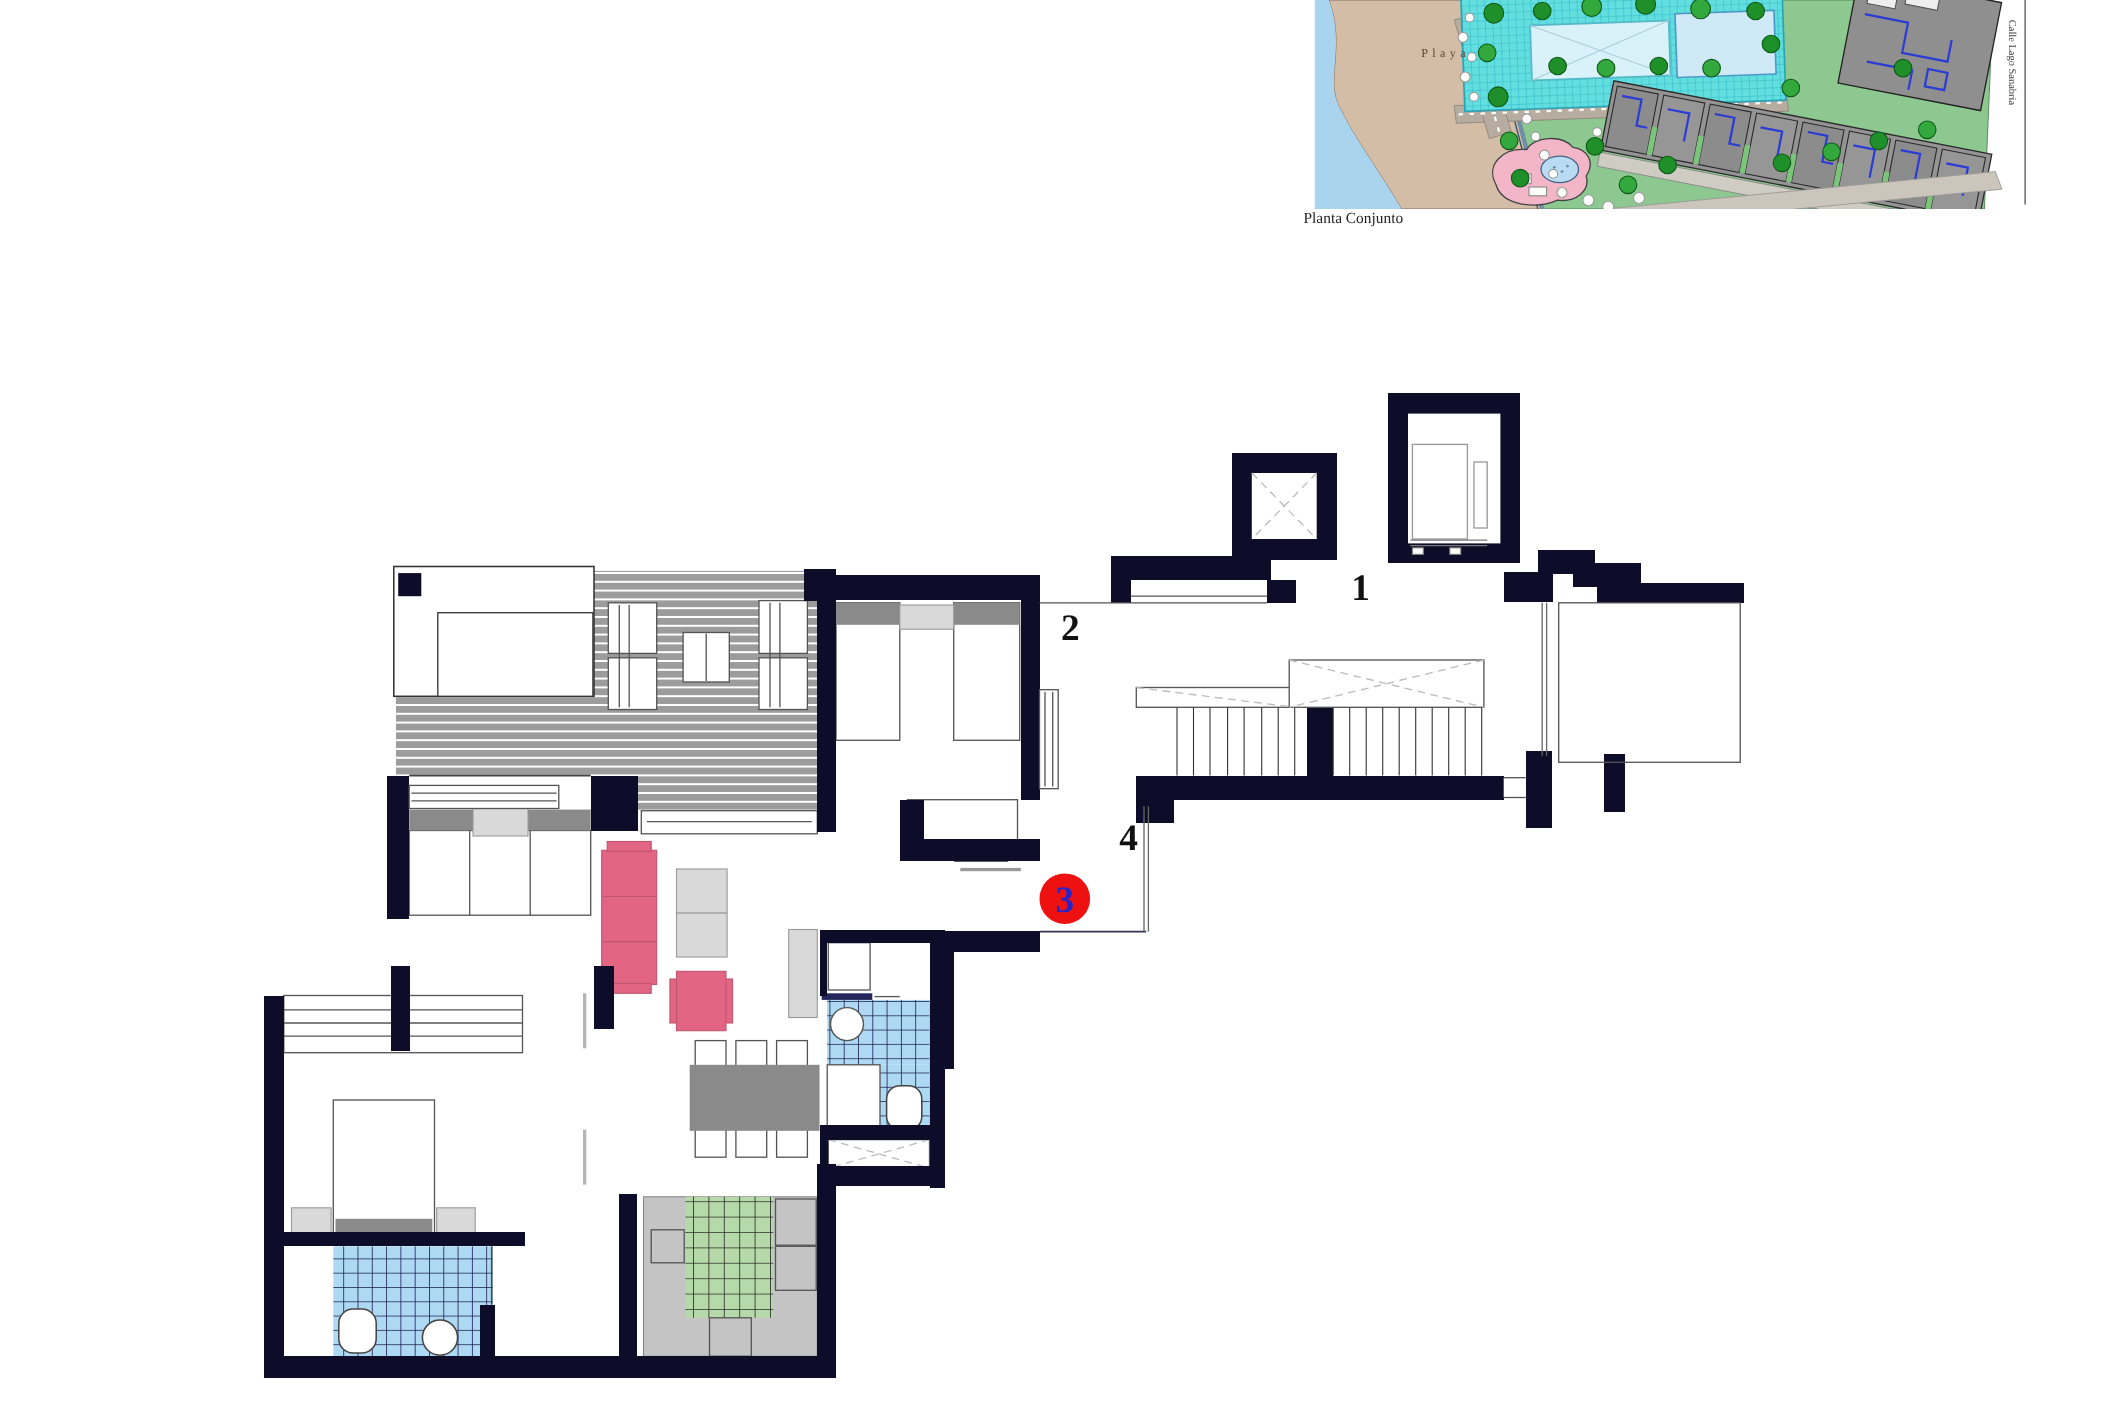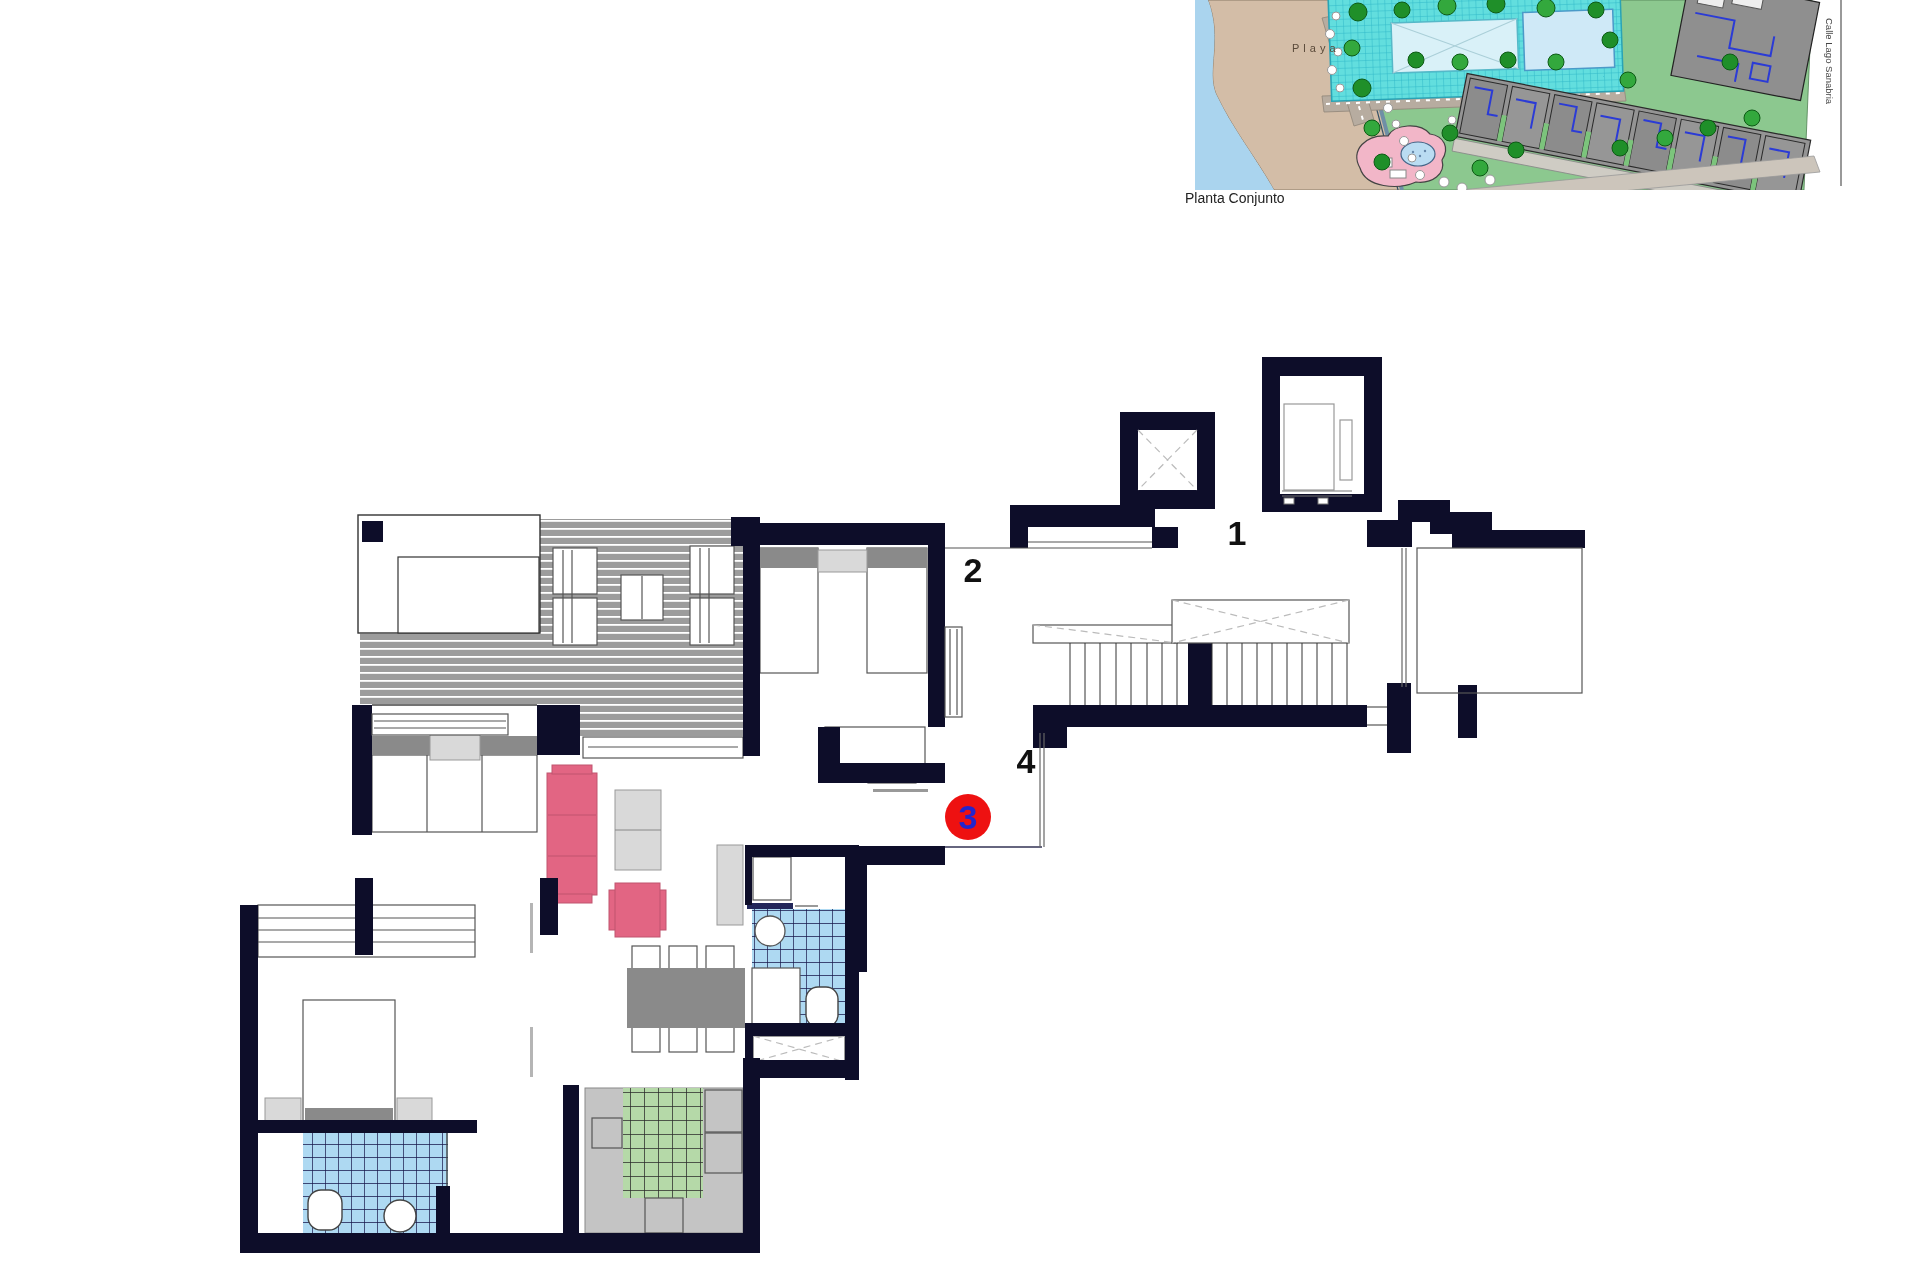--- a/index.html
+++ b/index.html
@@ -1,17 +1,17 @@
 <!DOCTYPE html>
 <html><head>
 <meta charset="utf-8">
 <style>
   html,body{margin:0;padding:0;background:#ffffff;}
   .canvas{position:relative;width:1920px;height:1280px;background:#ffffff;overflow:hidden;
-          font-family:Liberation Sans, sans-serif;}
+          font-family:Liberation Serif, serif;}
   svg{position:absolute;left:0;top:0;}
   
   .wall{fill:#0d0d29;}
   .white{fill:#ffffff;stroke:#555555;stroke-width:1.2;}
   .nofill{fill:none;stroke:#555555;stroke-width:1.2;}
   .thinline{stroke:#555555;stroke-width:1.2;}
   .gray1{fill:#8a8a8a;}
   .gray2{fill:#d9d9d9;stroke:#999999;stroke-width:1;}
   .pink{fill:#e26583;stroke:#c0556f;stroke-width:1;}
   .counter{fill:#c4c4c4;stroke:#888888;stroke-width:1;}

